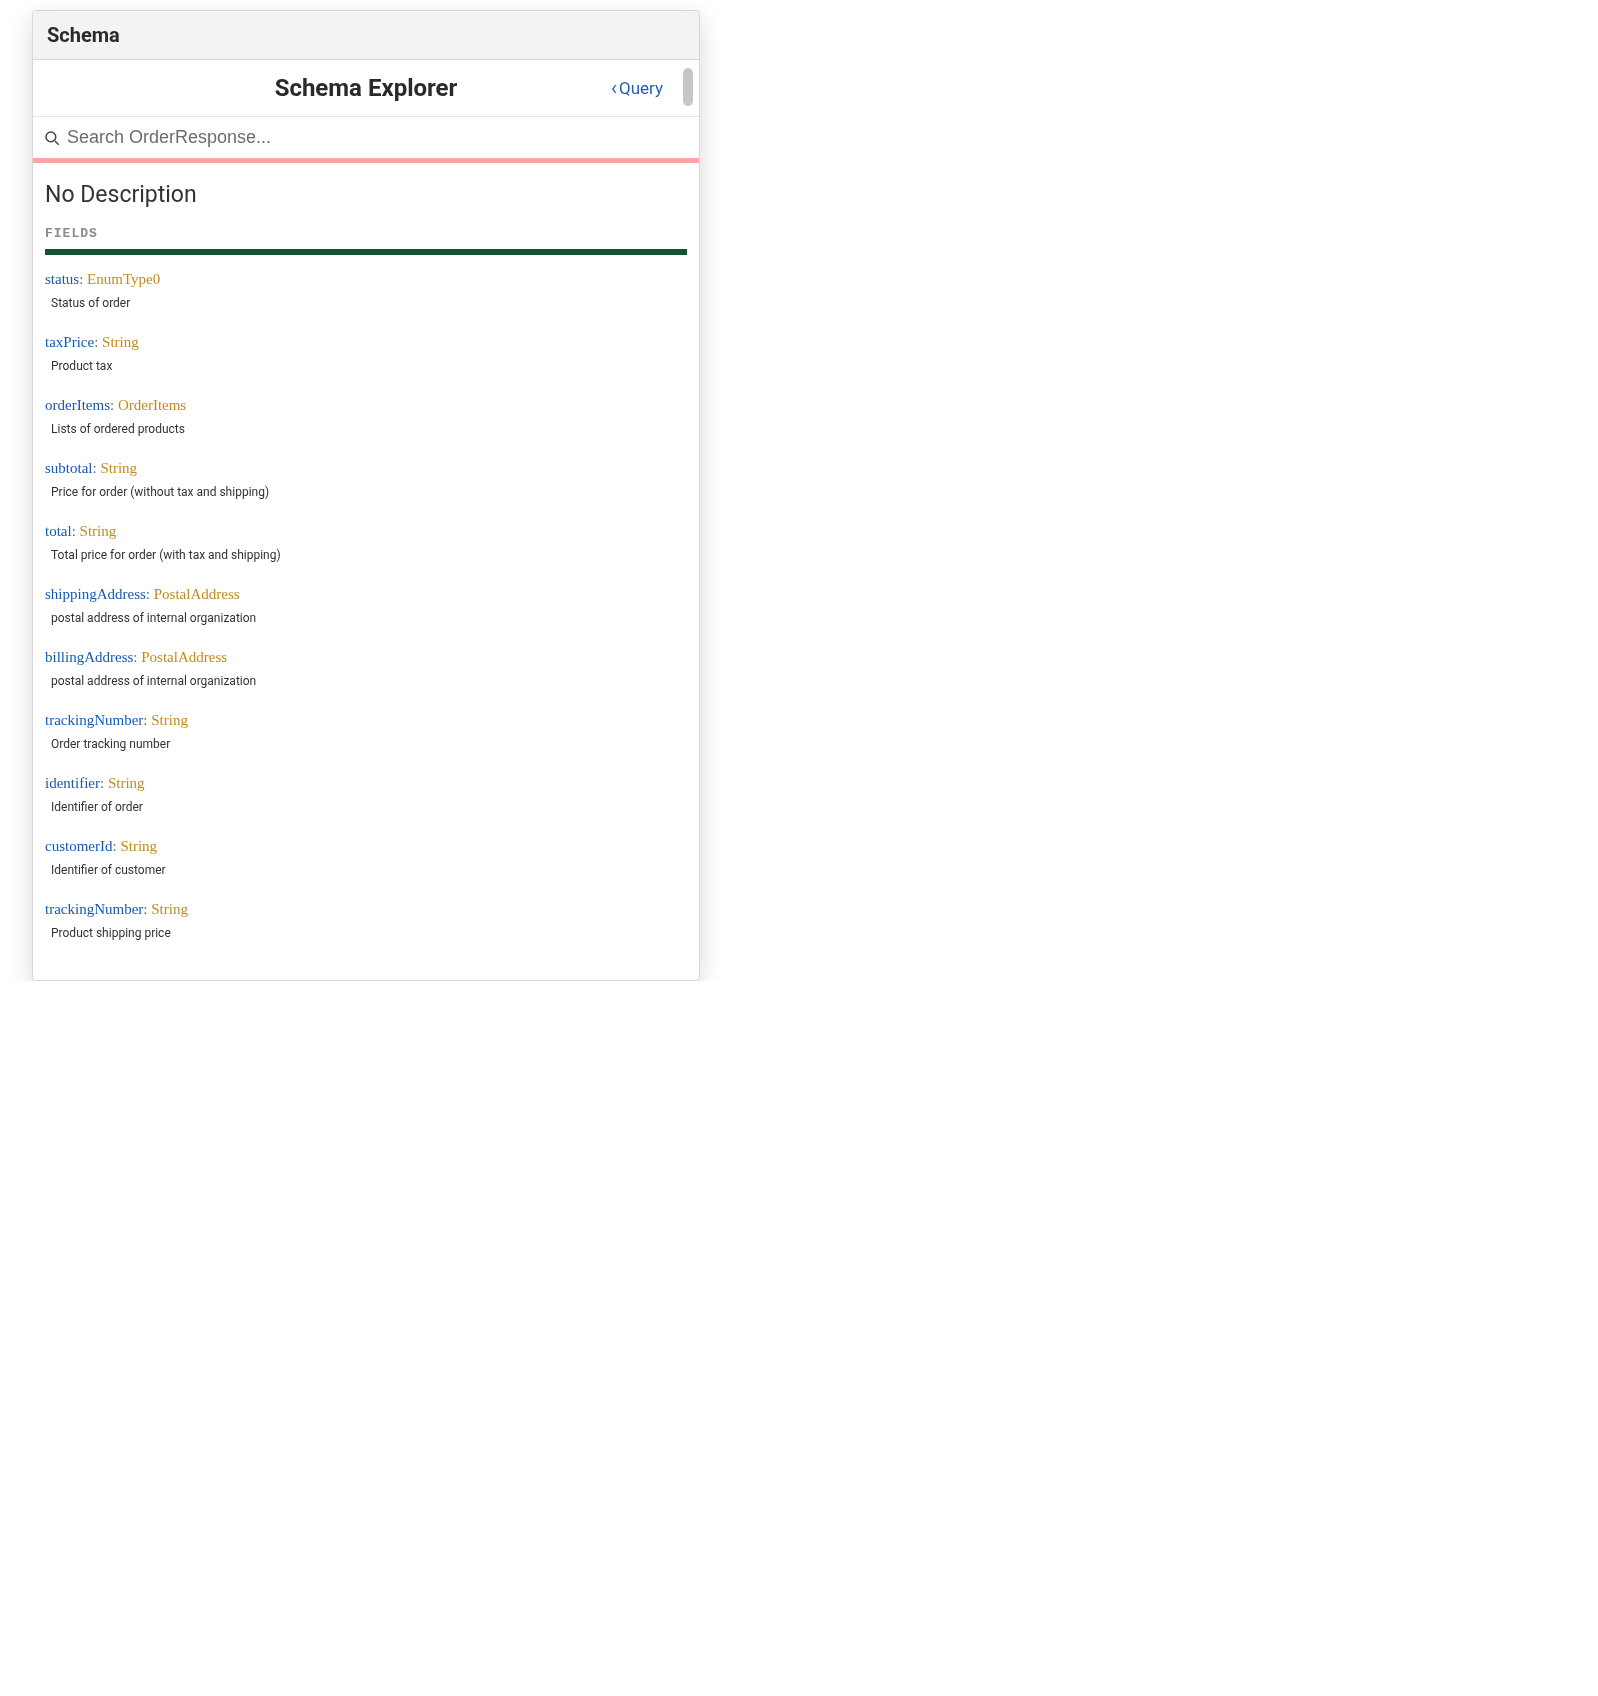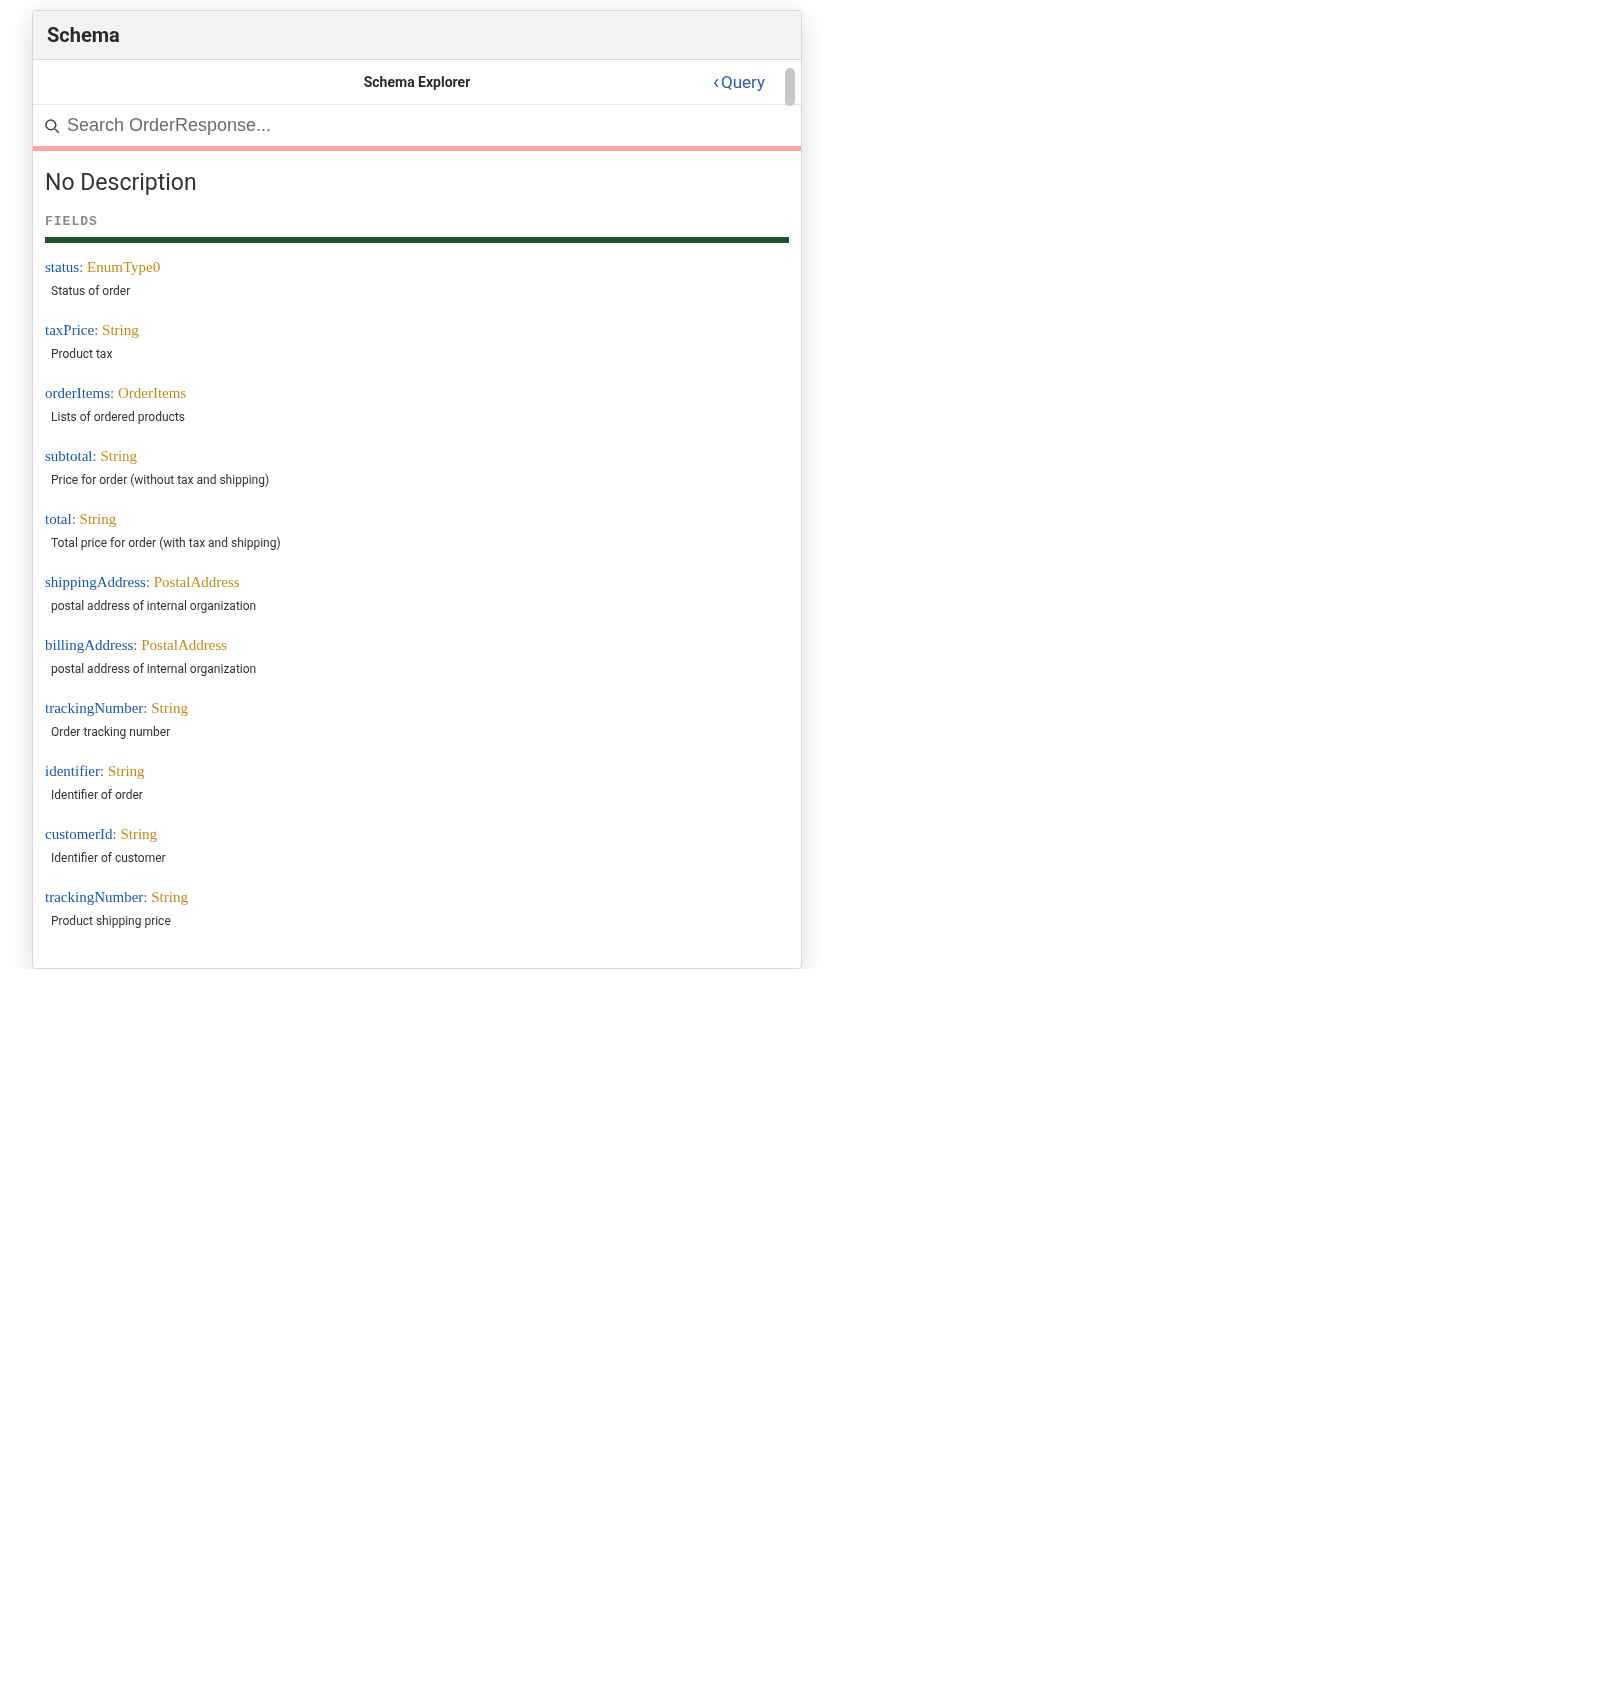--- a/index.html
+++ b/index.html
@@ -6,21 +6,21 @@
       box-sizing: border-box;
       margin: 0;
       padding: 0;
     }
     body {
       font-family: -apple-system, BlinkMacSystemFont, "Segoe UI", Roboto, "Helvetica Neue", Arial, sans-serif;
       background: #ffffff;
       padding: 0;
     }
     .panel {
-      width: 770px;
+      width: 668px;
       margin: 10px 0 0 32px;
       border: 1px solid #d8d8d8;
       border-radius: 4px;
       box-shadow: 0 8px 24px rgba(0,0,0,0.15);
       background: #fff;
       overflow: hidden;
     }
     .panel-header {
       background: #f3f3f3;
       border-bottom: 1px solid #d8d8d8;
@@ -32,21 +32,21 @@
     .toolbar {
       position: relative;
       display: flex;
       align-items: center;
       justify-content: center;
       border-bottom: 1px solid #e5e5e5;
       padding: 14px 14px;
       background: #fff;
     }
     .toolbar-title {
-      font-size: 14px;
+      font-size: 24px;
       font-weight: 700;
       color: #2a2a2a;
     }
     .toolbar-back {
       position: absolute;
       right: 36px;
       top: 50%;
       transform: translateY(-50%);
       display: flex;
       align-items: center;

